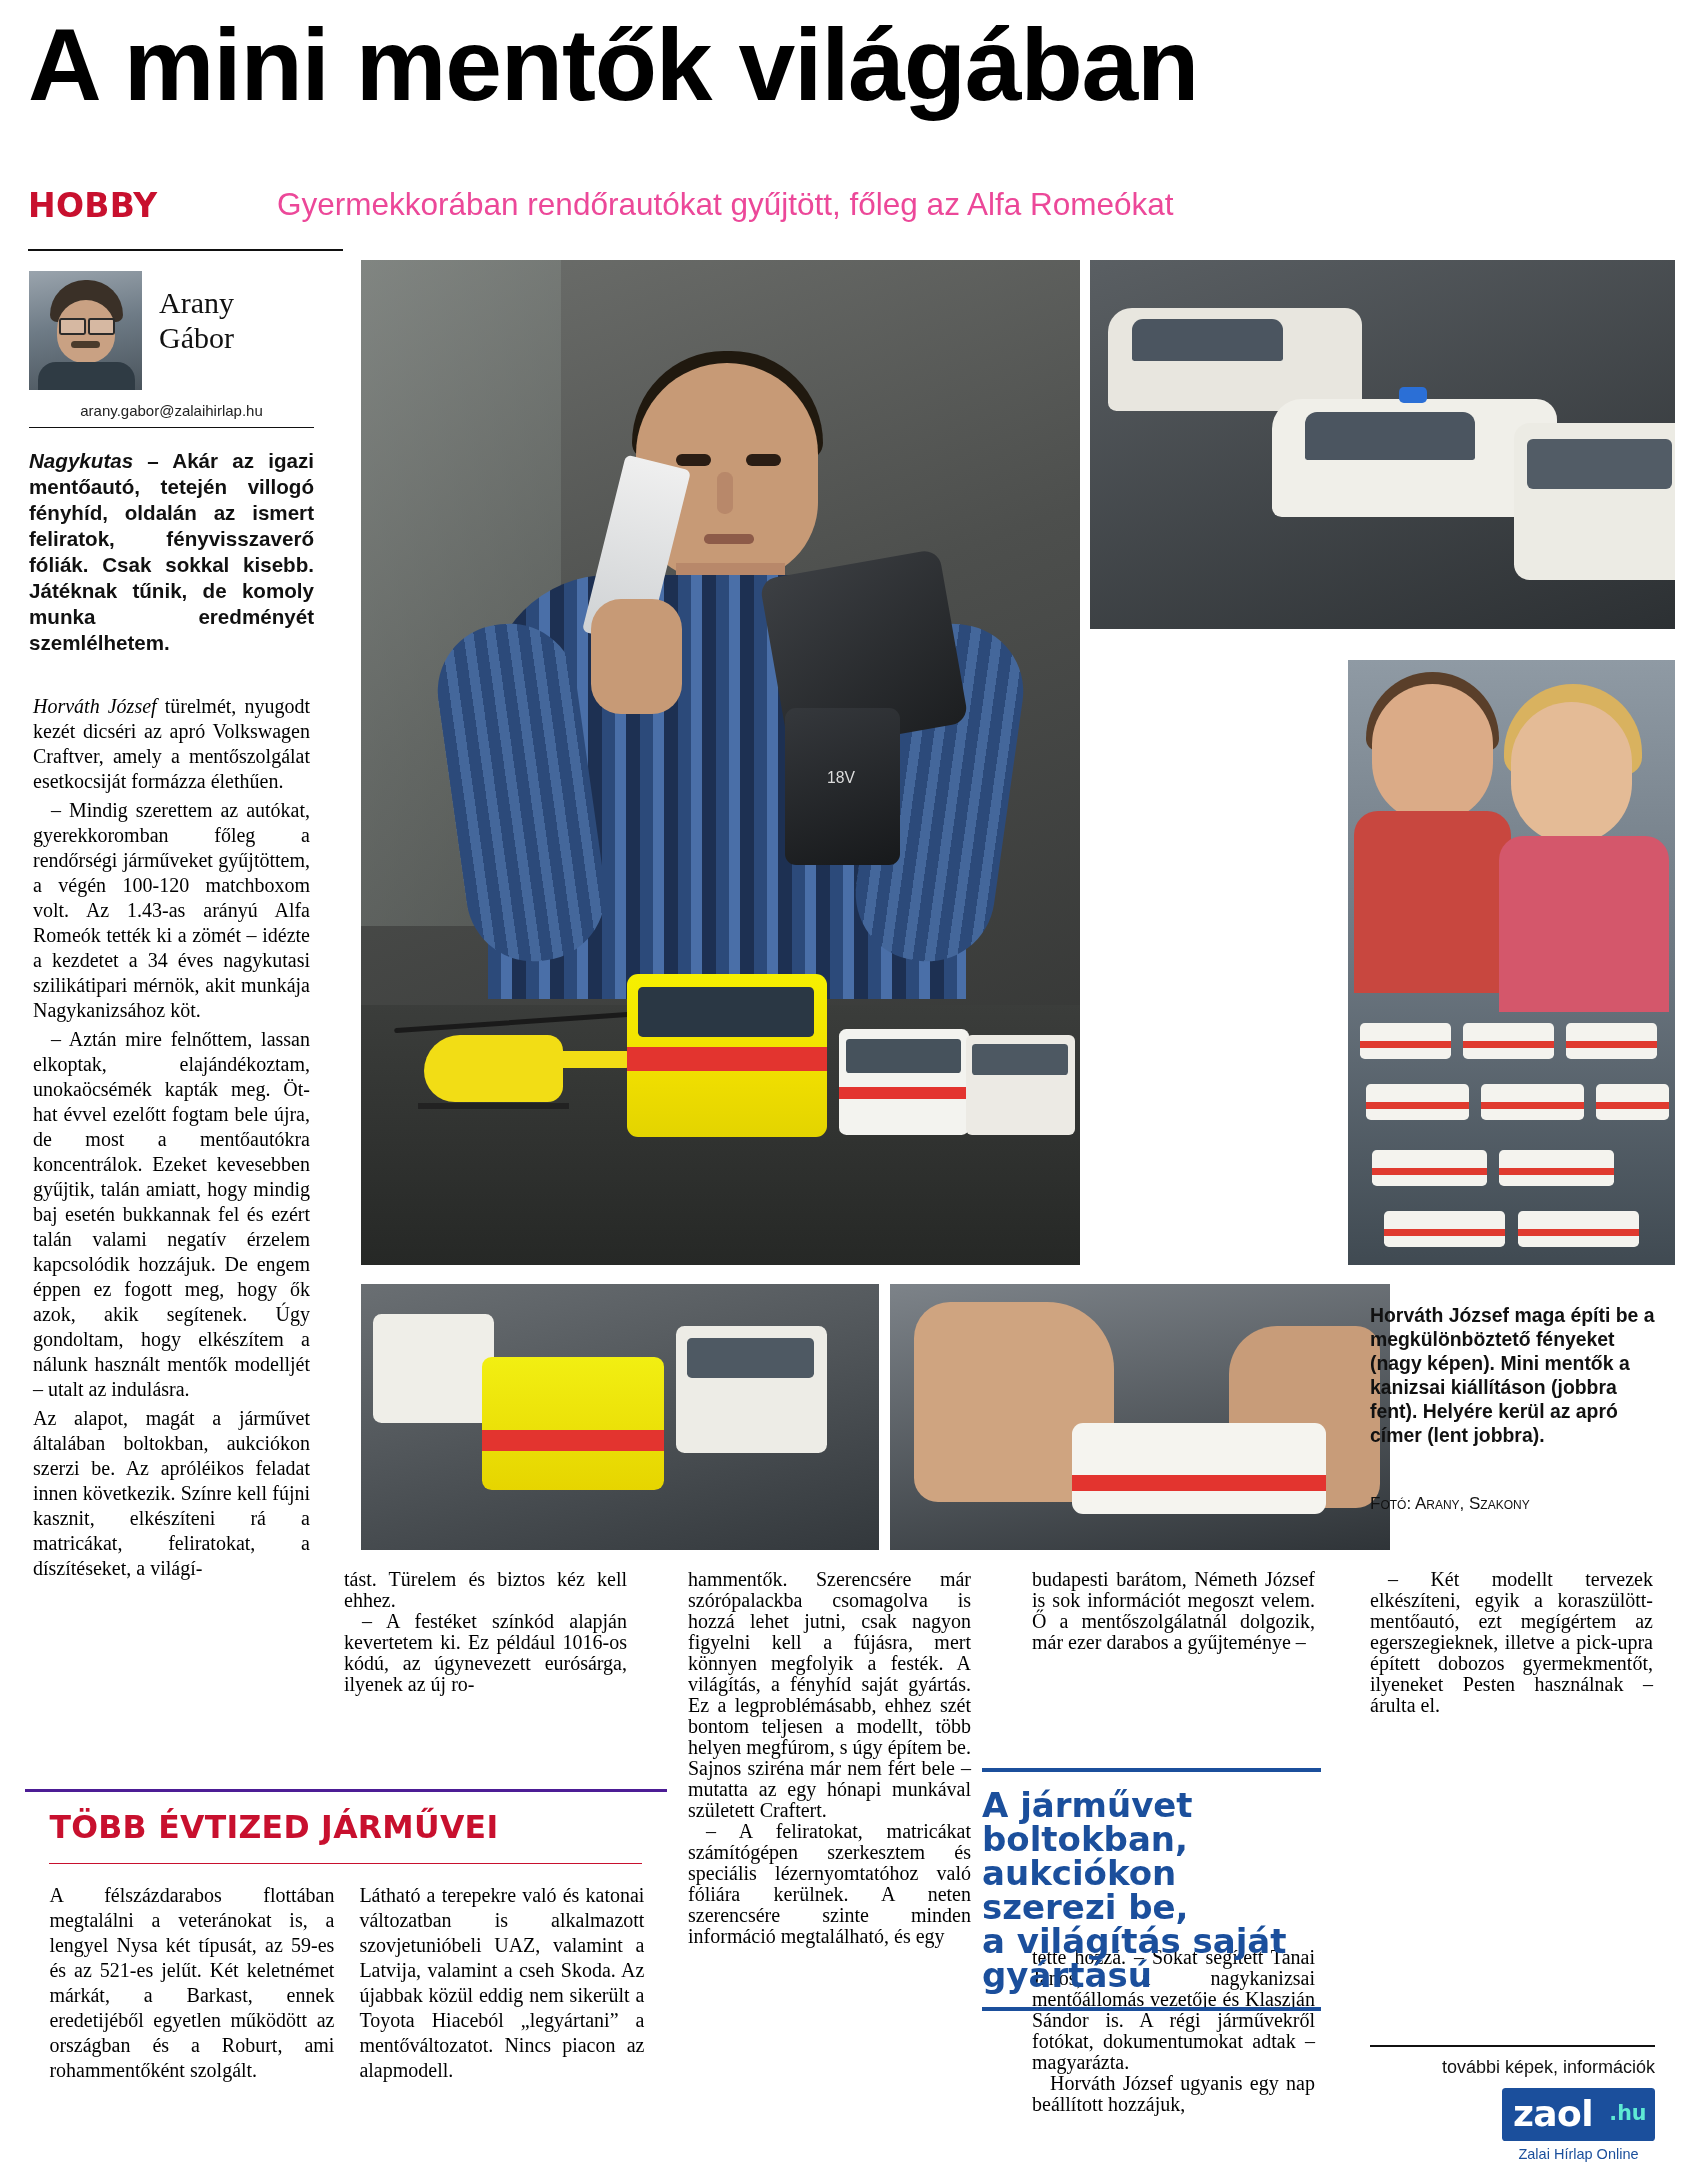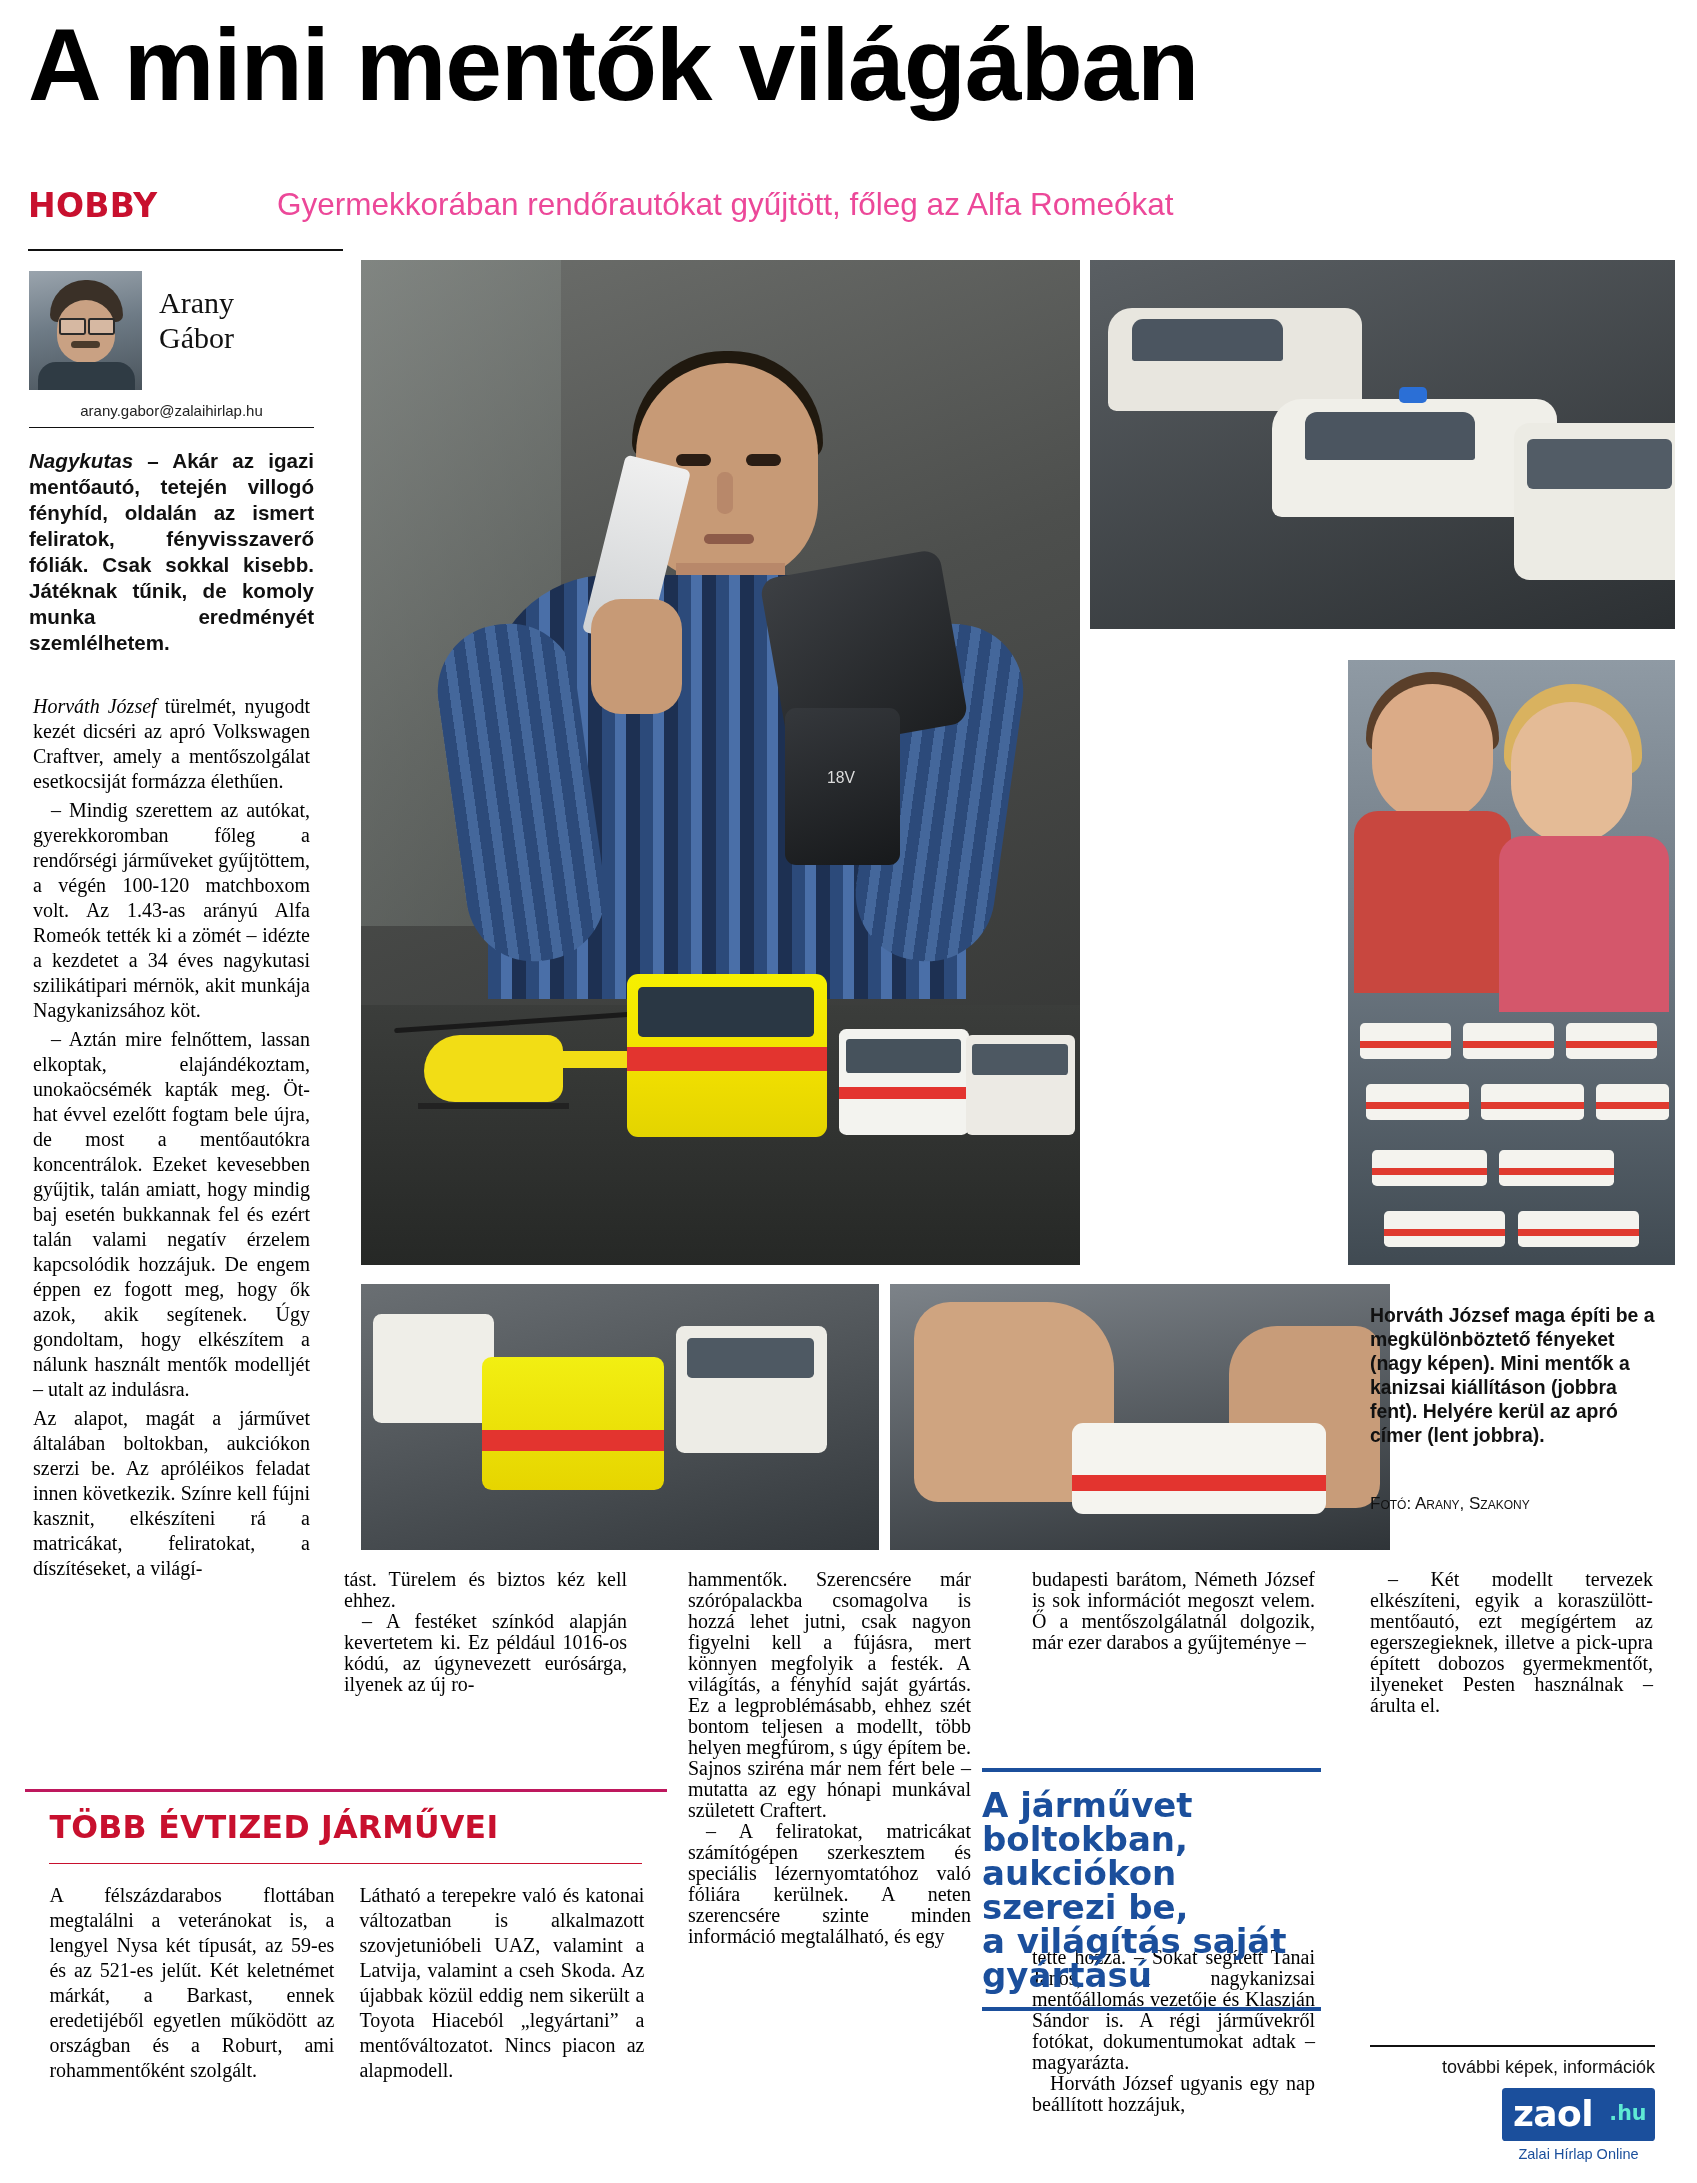--- a/index.html
+++ b/index.html
@@ -166,21 +166,21 @@
   .col1-body p.noindent { text-indent: 0; }
   .col1-body em { font-style: italic; }
 
   
   .sidebar-box {
     position: absolute;
     left: 25.4px;
     top: 1789px;
     width: 642px;
     height: 363px;
-    border-top: 3px solid #be185d;
+    border-top: 3px solid #4c1d95;
     box-sizing: border-box;
   }
   .sidebar-title {
     position: absolute;
     left: 24px;
     top: 17px;
     font-family: "DejaVu Sans", sans-serif;
     font-weight: bold;
     font-size: 31.5px;
     color: #c8102e;

